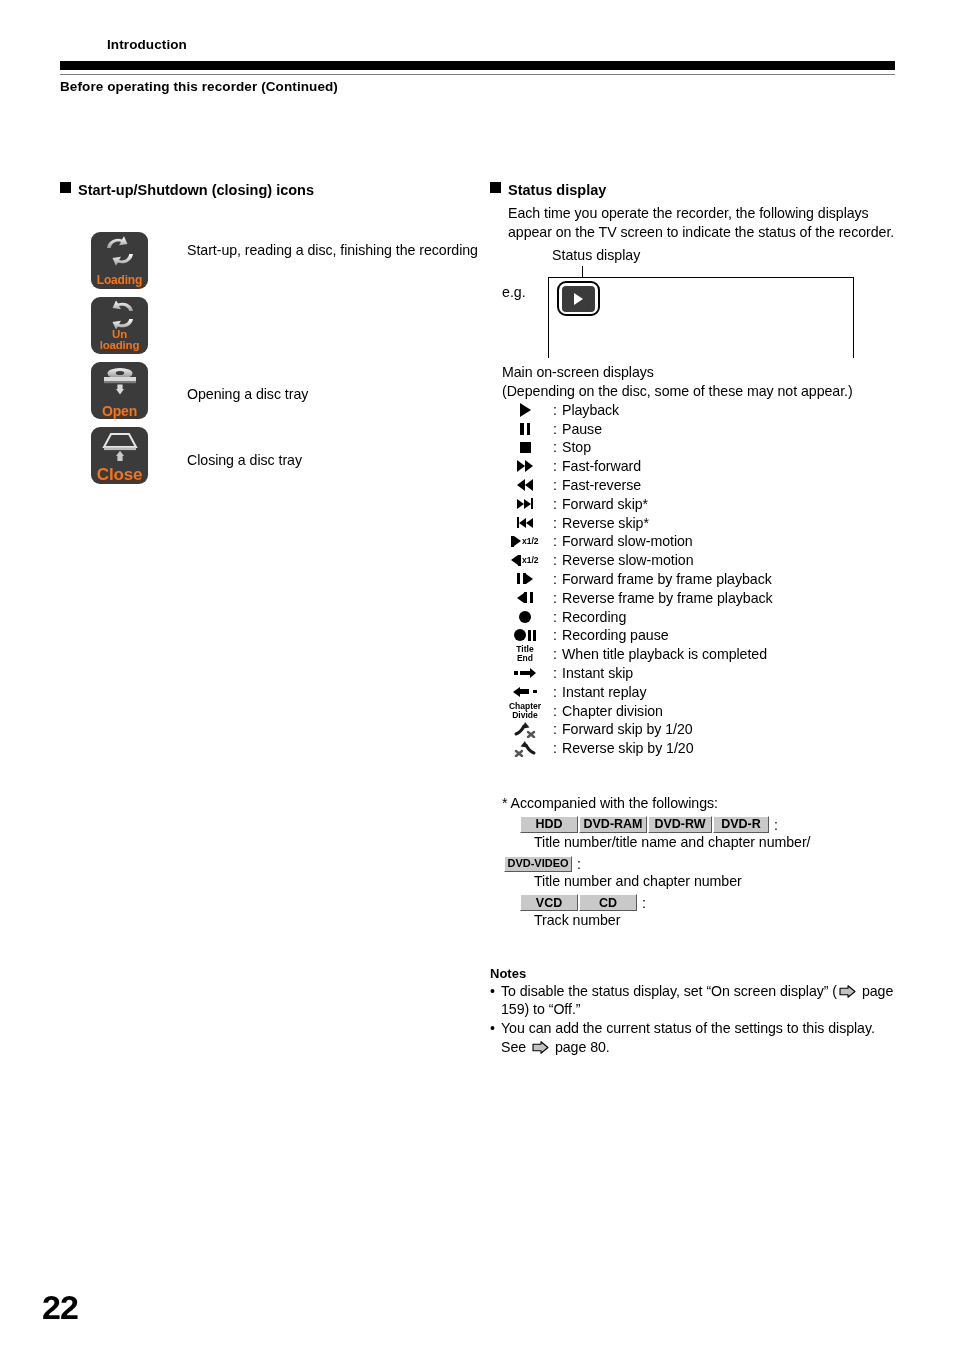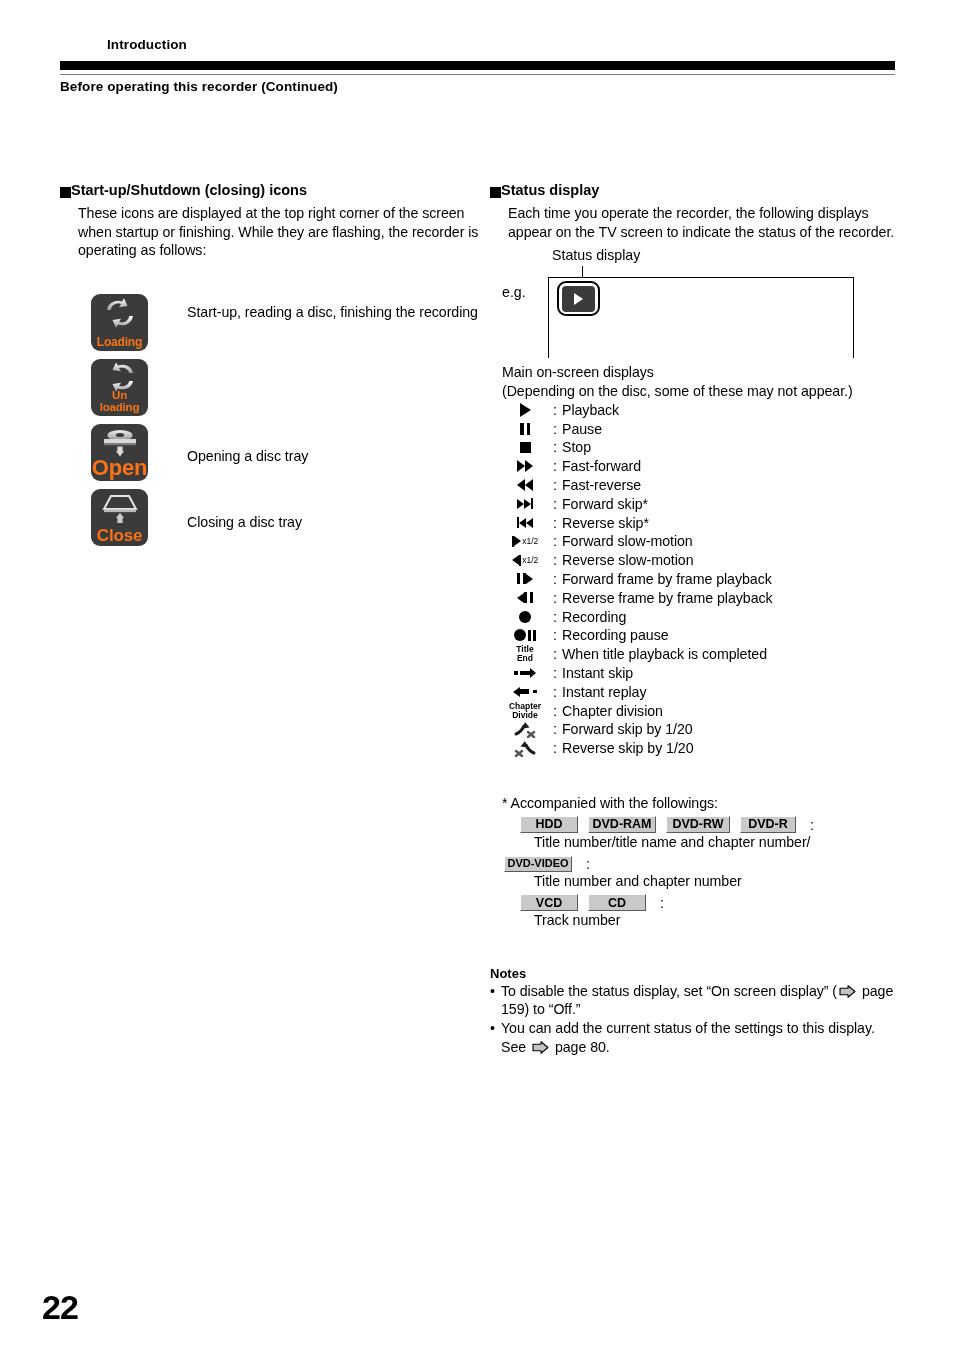--- a/index.html
+++ b/index.html
@@ -33,21 +33,21 @@
     position: absolute; left: 60px; top: 79px;
     font-size: 13.5px; font-weight: bold; letter-spacing: .1px;
   }
 
   
   #left-col  { position: absolute; left: 60px;  top: 182px; width: 420px; }
   #right-col { position: absolute; left: 490px; top: 182px; width: 410px; }
 
   .sec-head {
     font-size: 14.5px; font-weight: bold;
-    display: flex; align-items: flex-end; 
+    display: flex; align-items: flex-start; gap: 7px;
     margin: 0 0 6px 0;
   }
   .sq-bullet {
     display: inline-block; width: 11px; height: 11px;
     background: #000; flex: 0 0 auto; position: relative; top: 0px;
   }
   .sec-body {
     font-size: 14.2px; line-height: 18.6px;
     margin-left: 18px; letter-spacing: -.05px;
   }
@@ -77,21 +77,21 @@
     display: flex; align-items: center; justify-content: center;
   }
   .dev-icon .cap {
     position: relative; z-index: 2;
     color: #f97316; font-weight: bold;
     text-align: center; line-height: 1.02;
     letter-spacing: -.2px;
   }
   .cap-loading  { font-size: 12px;   padding-bottom: 3px; }
   .cap-unload   { font-size: 11.5px; padding-bottom: 2px; }
-  .cap-open     { font-size: 22px;   padding-bottom: 1px; }
+  .cap-open     { font-size: 14px;   padding-bottom: 1px; }
   .cap-close    { font-size: 17px;   padding-bottom: 1px; }
 
   
   .sd-wrap { position: relative; margin-top: 6px; height: 116px; }
   .sd-label {
     position: absolute; left: 62px; top: 0px;
     font-size: 14.2px; white-space: nowrap;
   }
   .sd-leader {
     position: absolute; left: 92px; top: 19px;
@@ -153,21 +153,21 @@
   .tri-r-xs { width:0;height:0;border-left:7px solid #000;border-top:5.5px solid transparent;border-bottom:5.5px solid transparent; }
   .tri-l-s { width:0;height:0;border-right:8px solid #000;border-top:6px solid transparent;border-bottom:6px solid transparent; }
   .tri-l-xs { width:0;height:0;border-right:7px solid #000;border-top:5.5px solid transparent;border-bottom:5.5px solid transparent; }
   .bar-v2 { width:2.6px;height:11px;background:#000; }
   .pausebars { display:flex; gap:3px; }
   .pausebars .b { width:3.4px;height:12px;background:#000; }
   .pausebars-s { display:flex; gap:2.4px; }
   .pausebars-s .b { width:3px;height:11px;background:#000; }
   .sq-stop { width:11px;height:11px;background:#000; }
   .dot-rec { width:12px;height:12px;border-radius:50%;background:#000; }
-  .xhalf { font-size: 8.5px; font-weight: normal; margin-left: 1px; }
+  .xhalf { font-size: 8.5px; font-weight: bold; margin-left: 1px; }
   .twoline {
     font-size: 8.5px; font-weight: bold; line-height: 9px;
     text-align: center;
   }
   .dotsq { width:3.5px;height:3.5px;background:#000; }
   .arrow-r-thin {
     position: relative; width: 16px; height: 10px;
     display:flex; align-items:center;
   }
   .arrow-r-thin .shaft { width: 11px; height: 3.2px; background:#000; }
@@ -182,21 +182,21 @@
   .arrow-l-thick .head {
     width:0;height:0;border-right:7px solid #000;
     border-top:5.5px solid transparent;border-bottom:5.5px solid transparent;
   }
   .arrow-l-thick .shaft { width: 9px; height: 4.5px; background:#000; }
 
   
   .footnote { margin-top: 36px; margin-left: 12px; }
   .fn-line { font-size: 14.2px; line-height: 18.6px; letter-spacing: -.05px; }
   .badge-line {
-    display: flex; align-items: center; gap: 10px;
+    display: flex; align-items: center; gap: 1px;
     margin: 4px 0 0 18px;
   }
   .disc-badge {
     background: #c9c9c9;
     border-top: 1.4px solid #ffffff;
     border-left: 1.4px solid #ffffff;
     border-right: 1.4px solid #595959;
     border-bottom: 1.4px solid #595959;
     color: #000; font-weight: bold;
     display: inline-flex; align-items: center; justify-content: center;
@@ -242,21 +242,20 @@
   <div class="hdr-title">Before operating this recorder (Continued)</div>
 </div>
 
 <div id="left-col">
 
   <div class="sec-head">
     <span class="sq-bullet"></span>
     <span>Start-up/Shutdown (closing) icons</span>
   </div>
 
-  <div class="sec-body">These icons are displayed at the top right corner of the screen when startup or finishing. While they are flashing, the recorder is operating as follows:</div>
 
   <div class="icon-rows">
 
     <div class="icon-row r1">
       <div class="dev-icon">
         <div class="glyph">
           <svg width="40" height="32" viewBox="0 0 40 32" aria-hidden="true">
             <defs>
               <linearGradient id="gl1" x1="0" y1="0" x2="0" y2="1">
                 <stop offset="0" stop-color="#ffffff"></stop>

